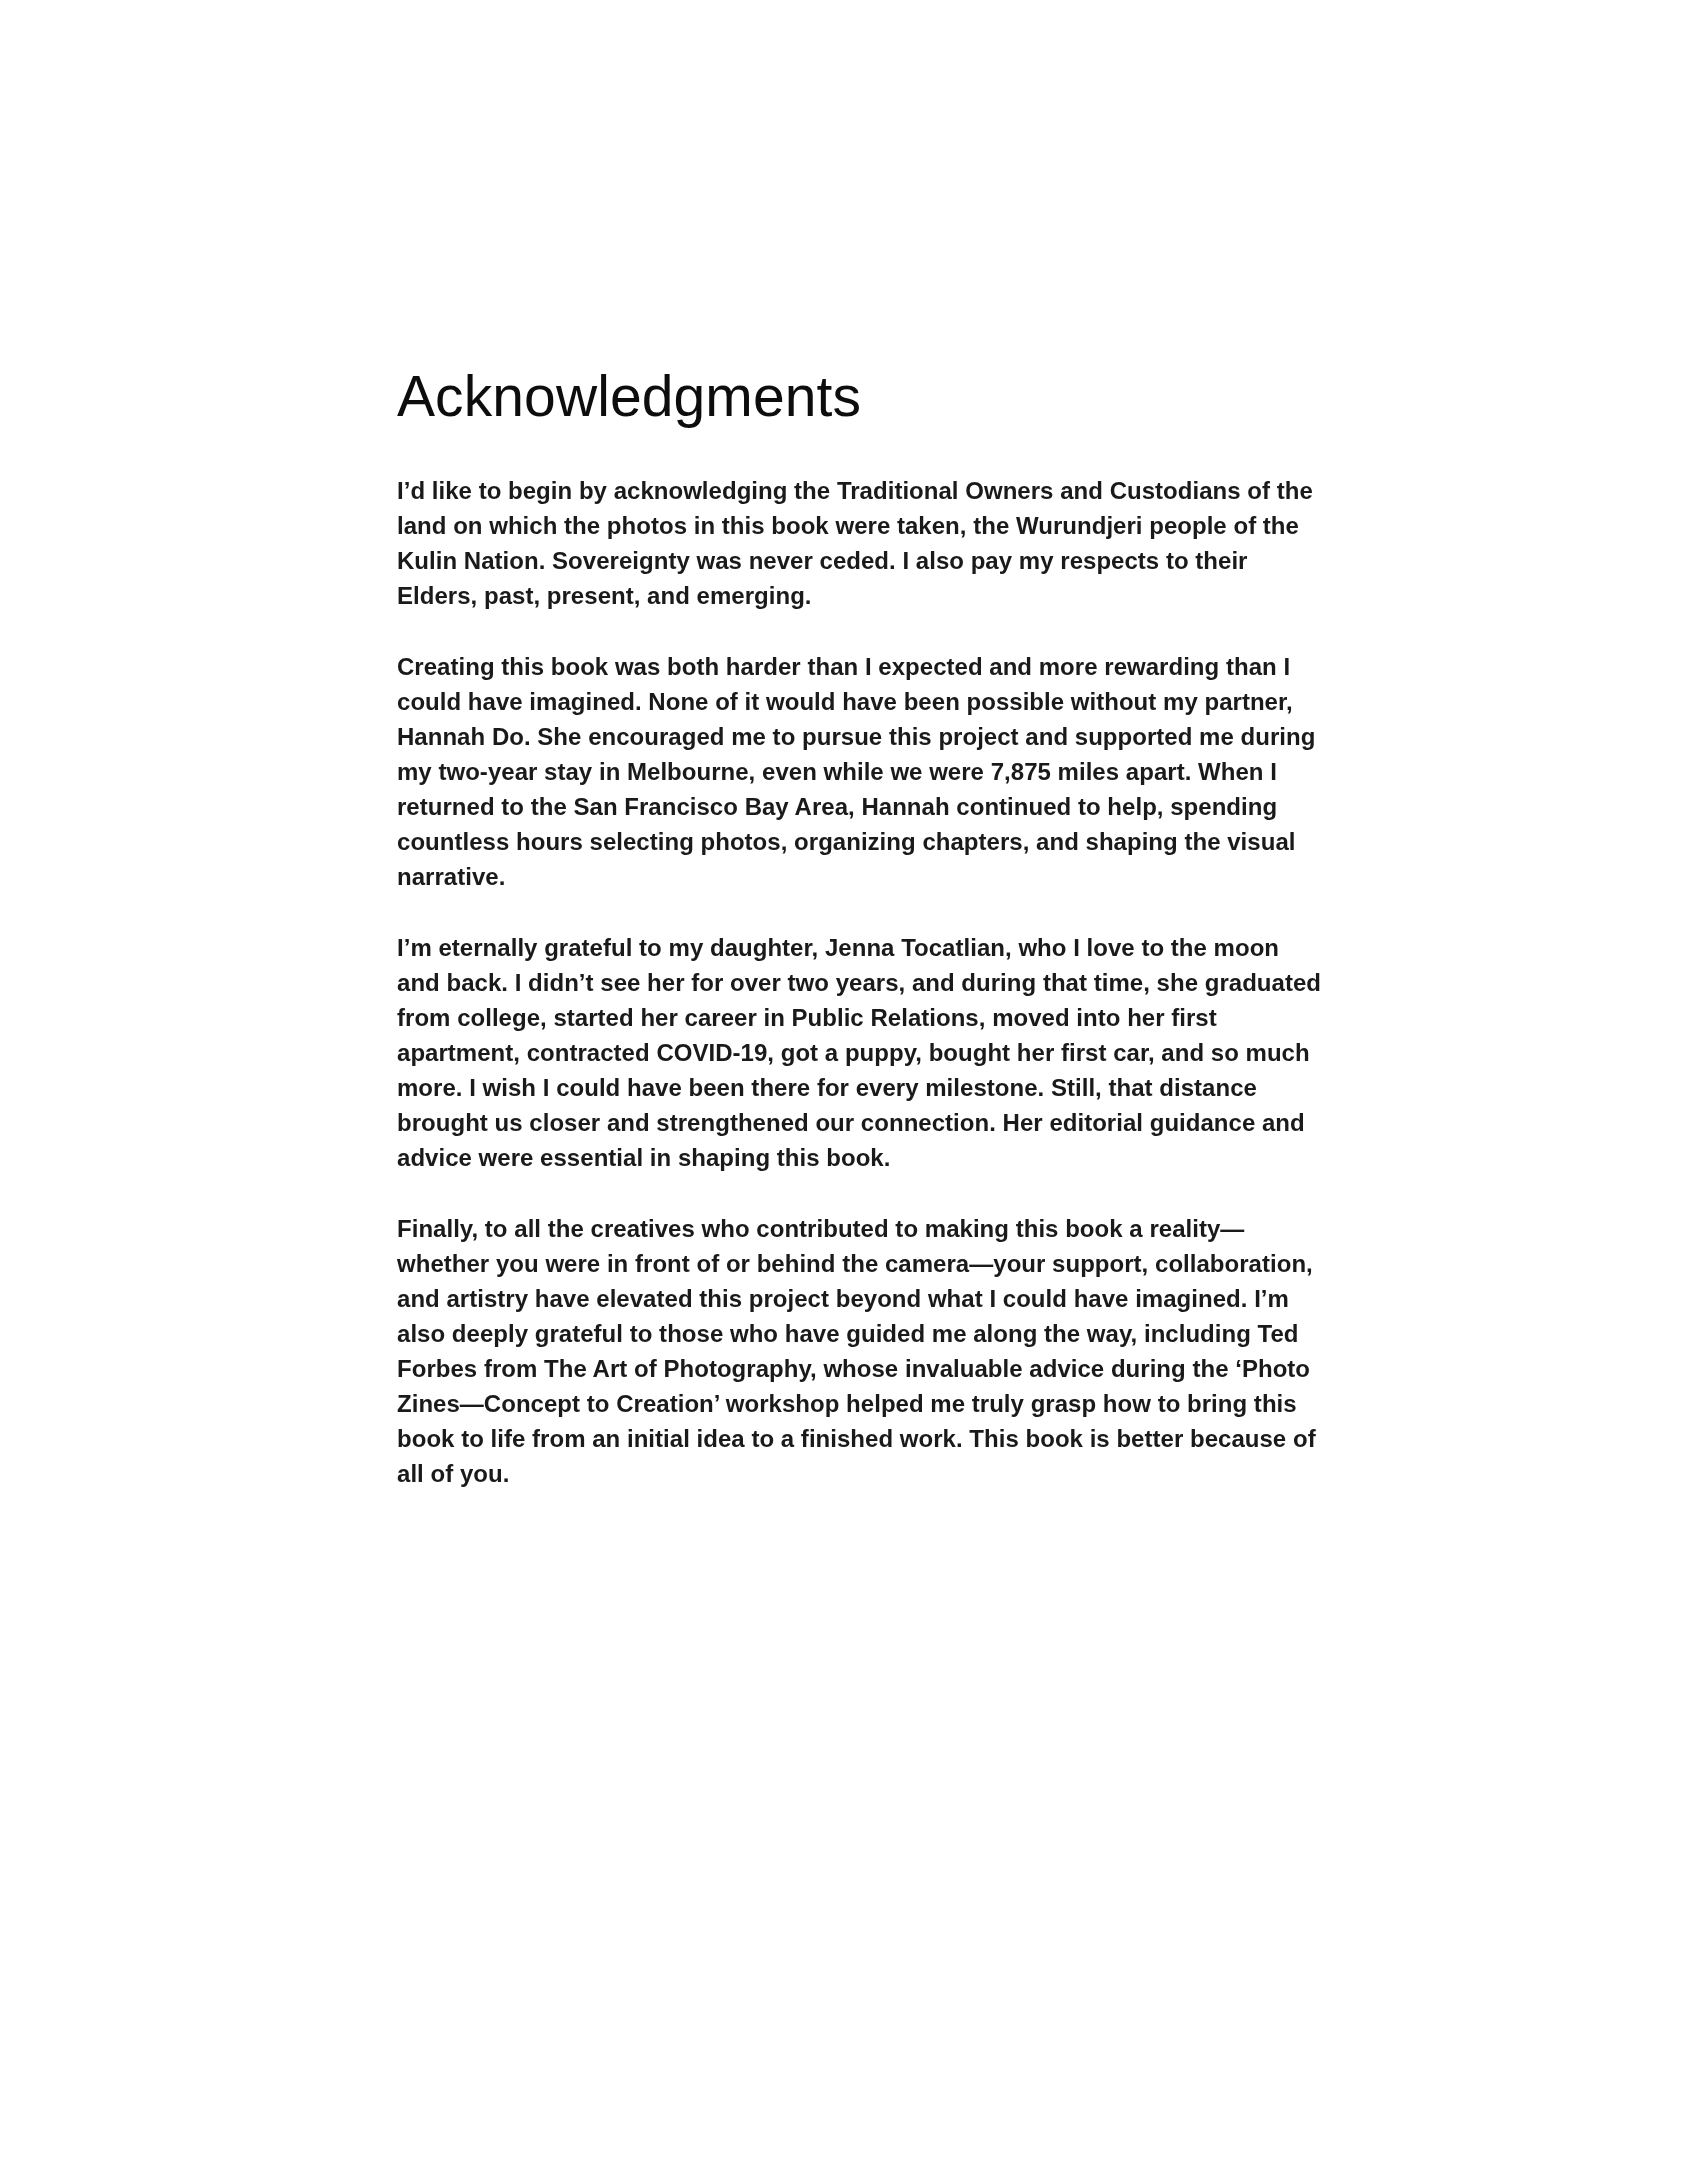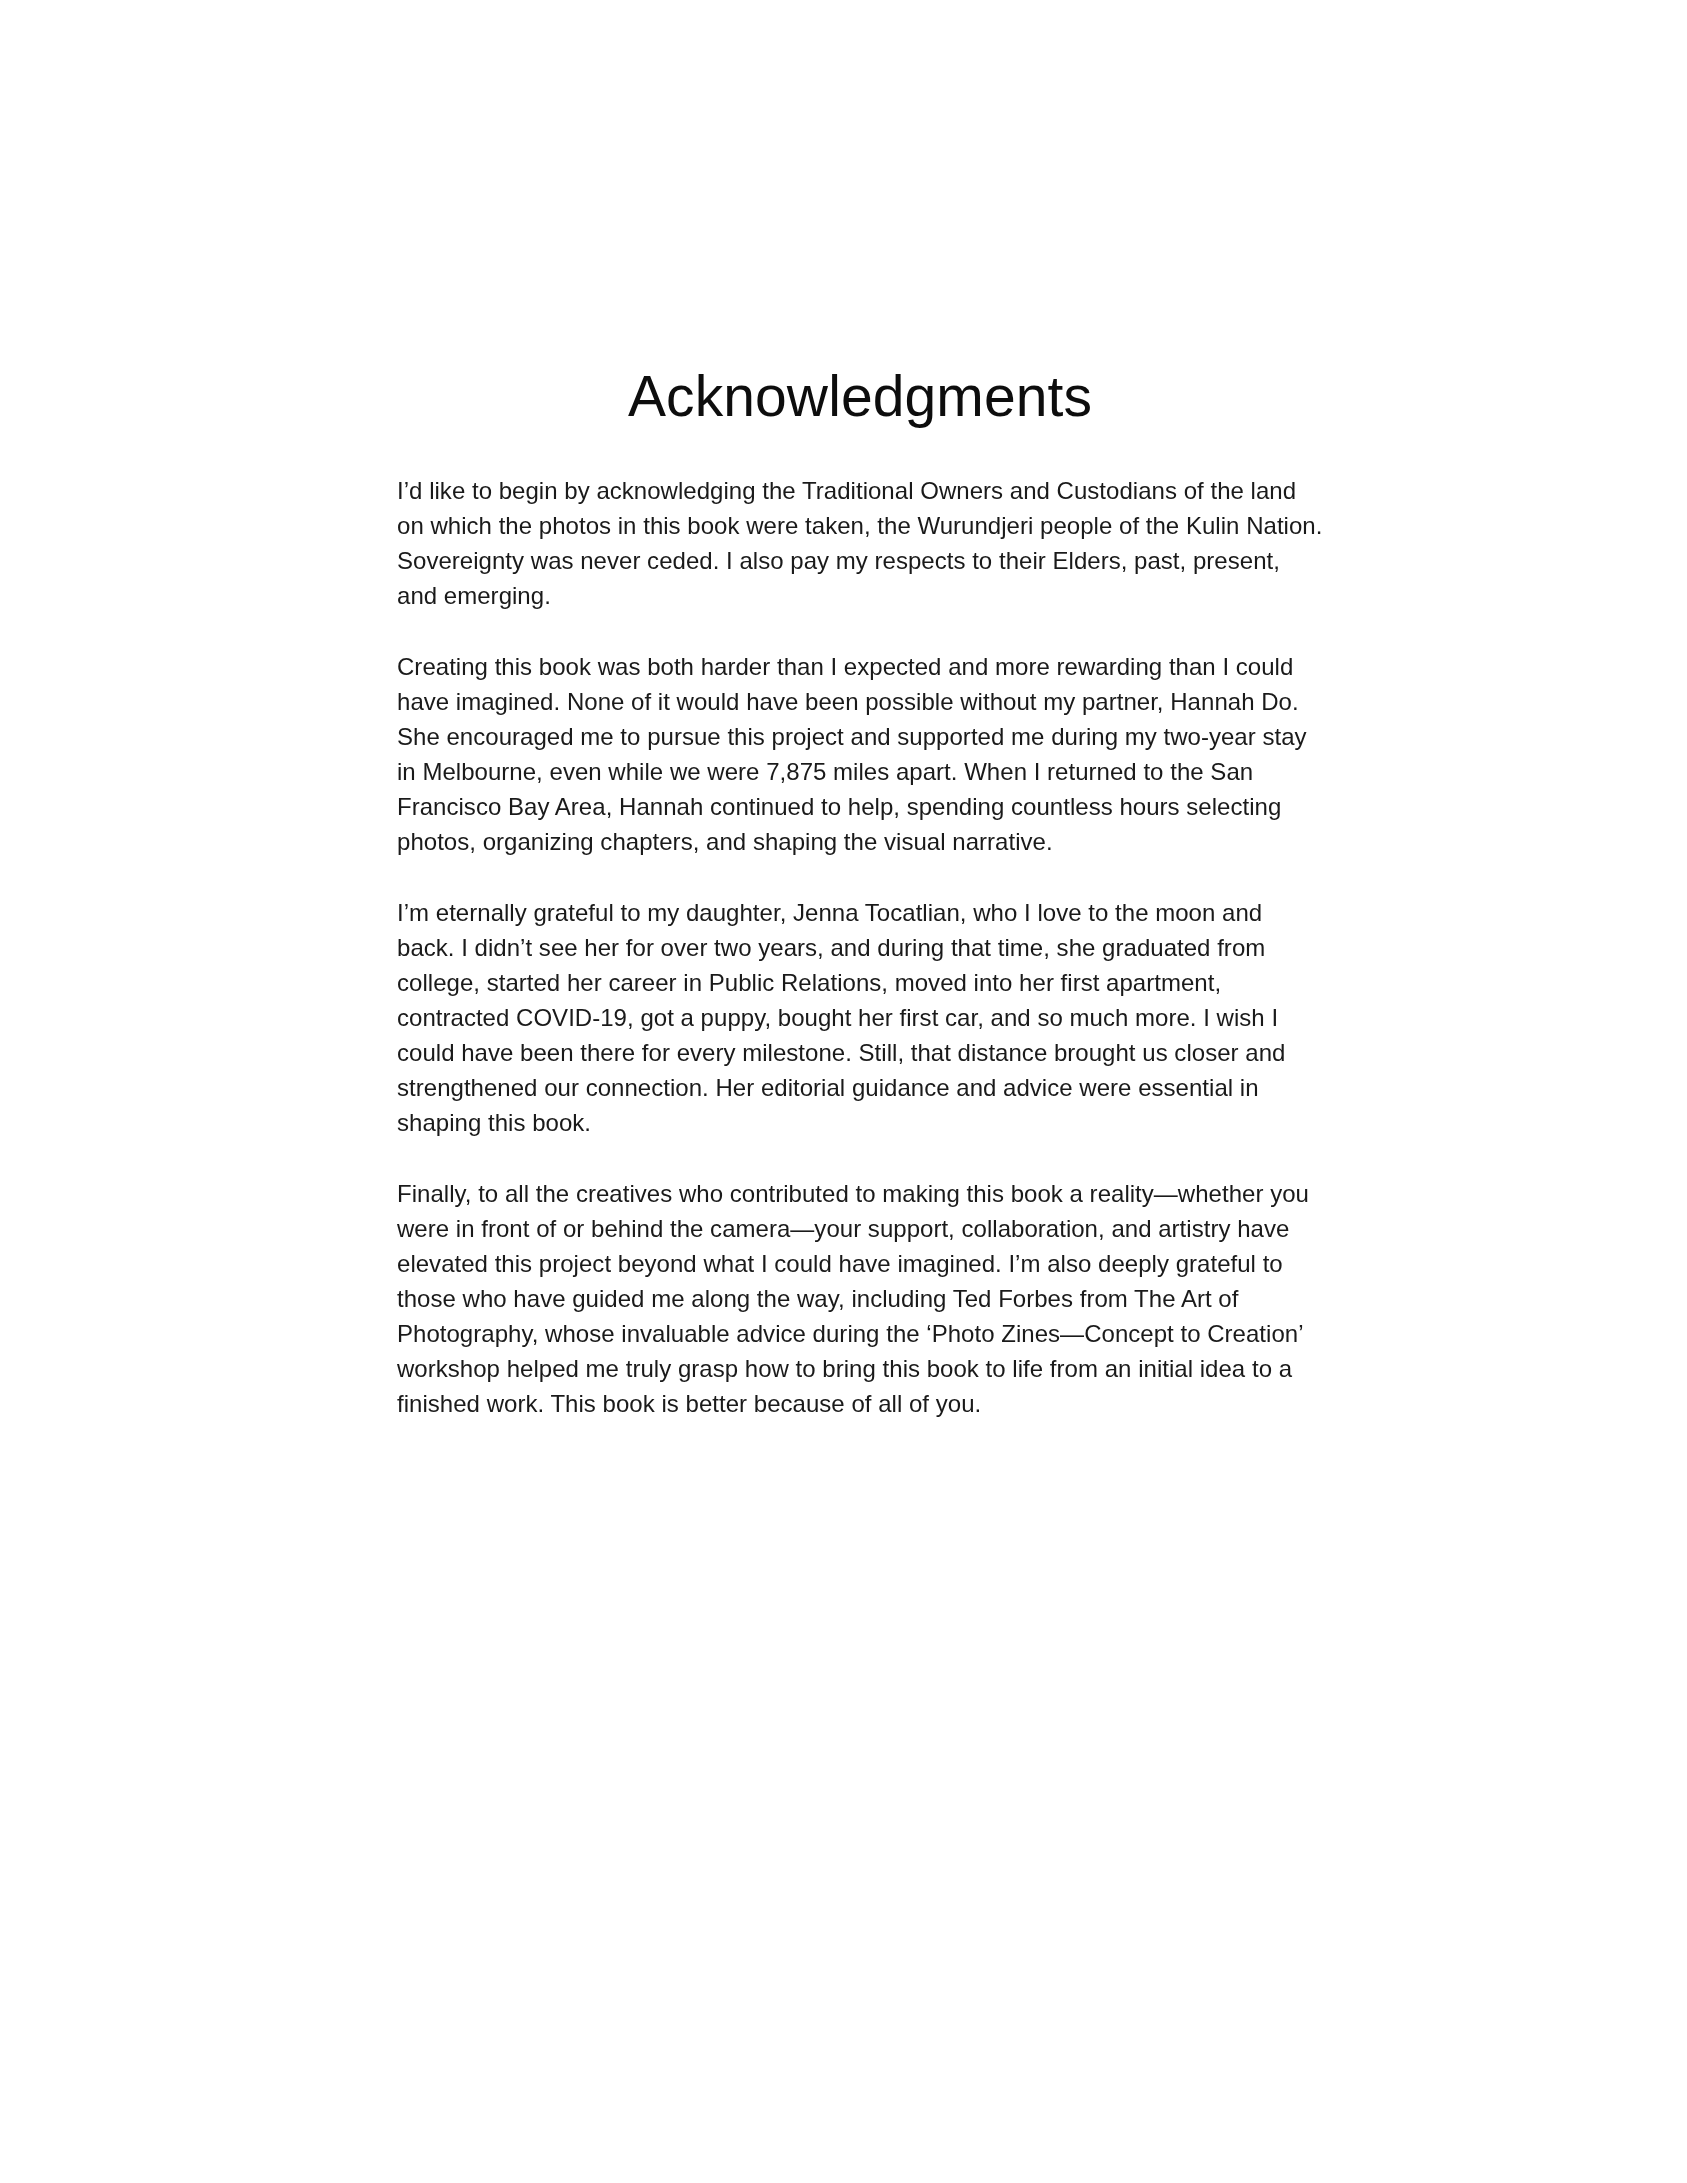--- a/index.html
+++ b/index.html
@@ -27,26 +27,25 @@
 
   .page-title {
     font-family: "Liberation Sans", "DejaVu Sans", sans-serif;
     font-weight: 300;
     font-size: 57px;
     line-height: 1.0;
     letter-spacing: 0.1px;
     color: #0d0d0d;
     margin: 0 0 48px 0;
     white-space: nowrap;
-    text-align: center;
   }
 
   .body-copy {
     font-family: "Liberation Sans", "DejaVu Sans", sans-serif;
-    font-weight: 400;
+    font-weight: 700;
     font-size: 24px;
     line-height: 35px;
     color: #1a1a1a;
     letter-spacing: 0.03px;
     text-align: left;
     margin: 0;
   }
 
   .body-copy + .body-copy {
     margin-top: 36px;

